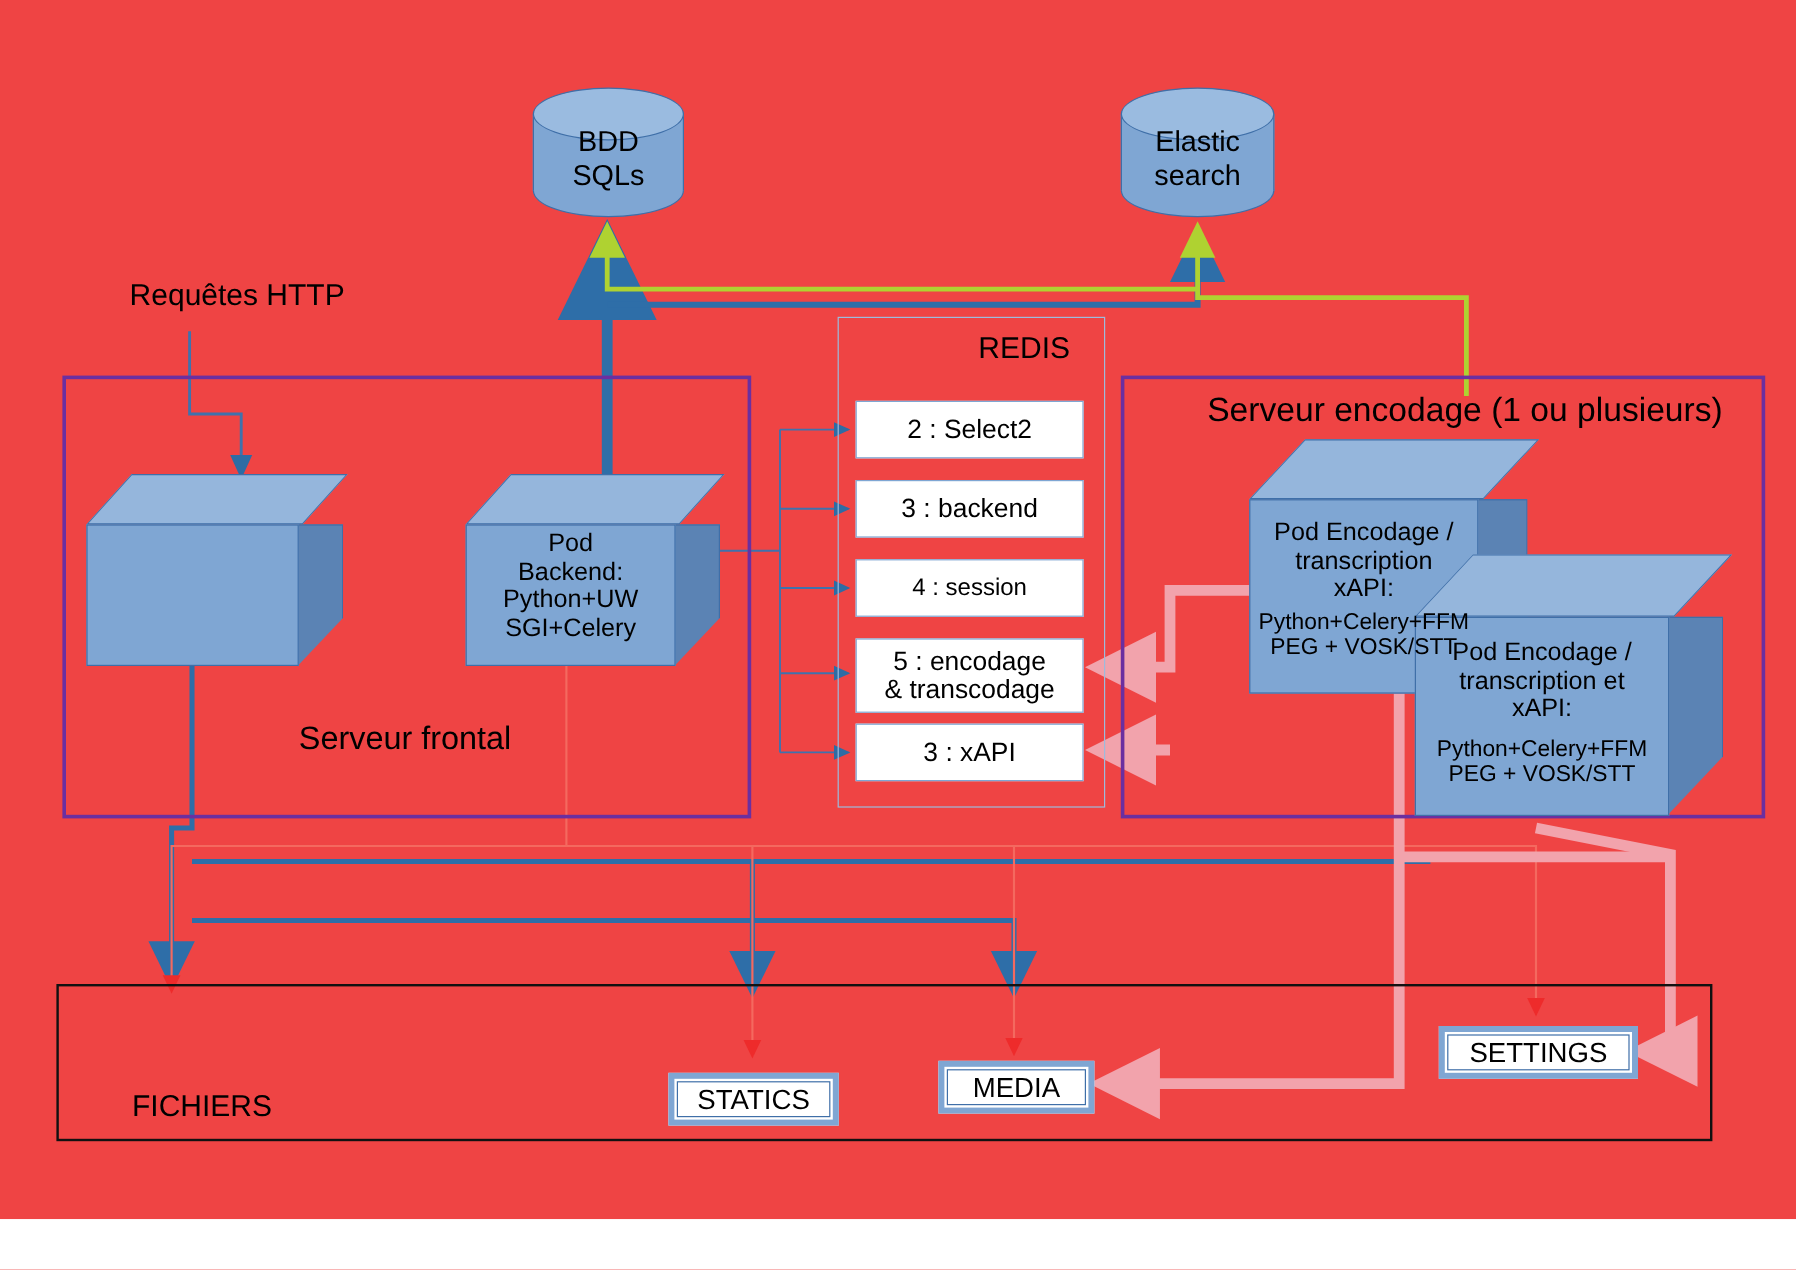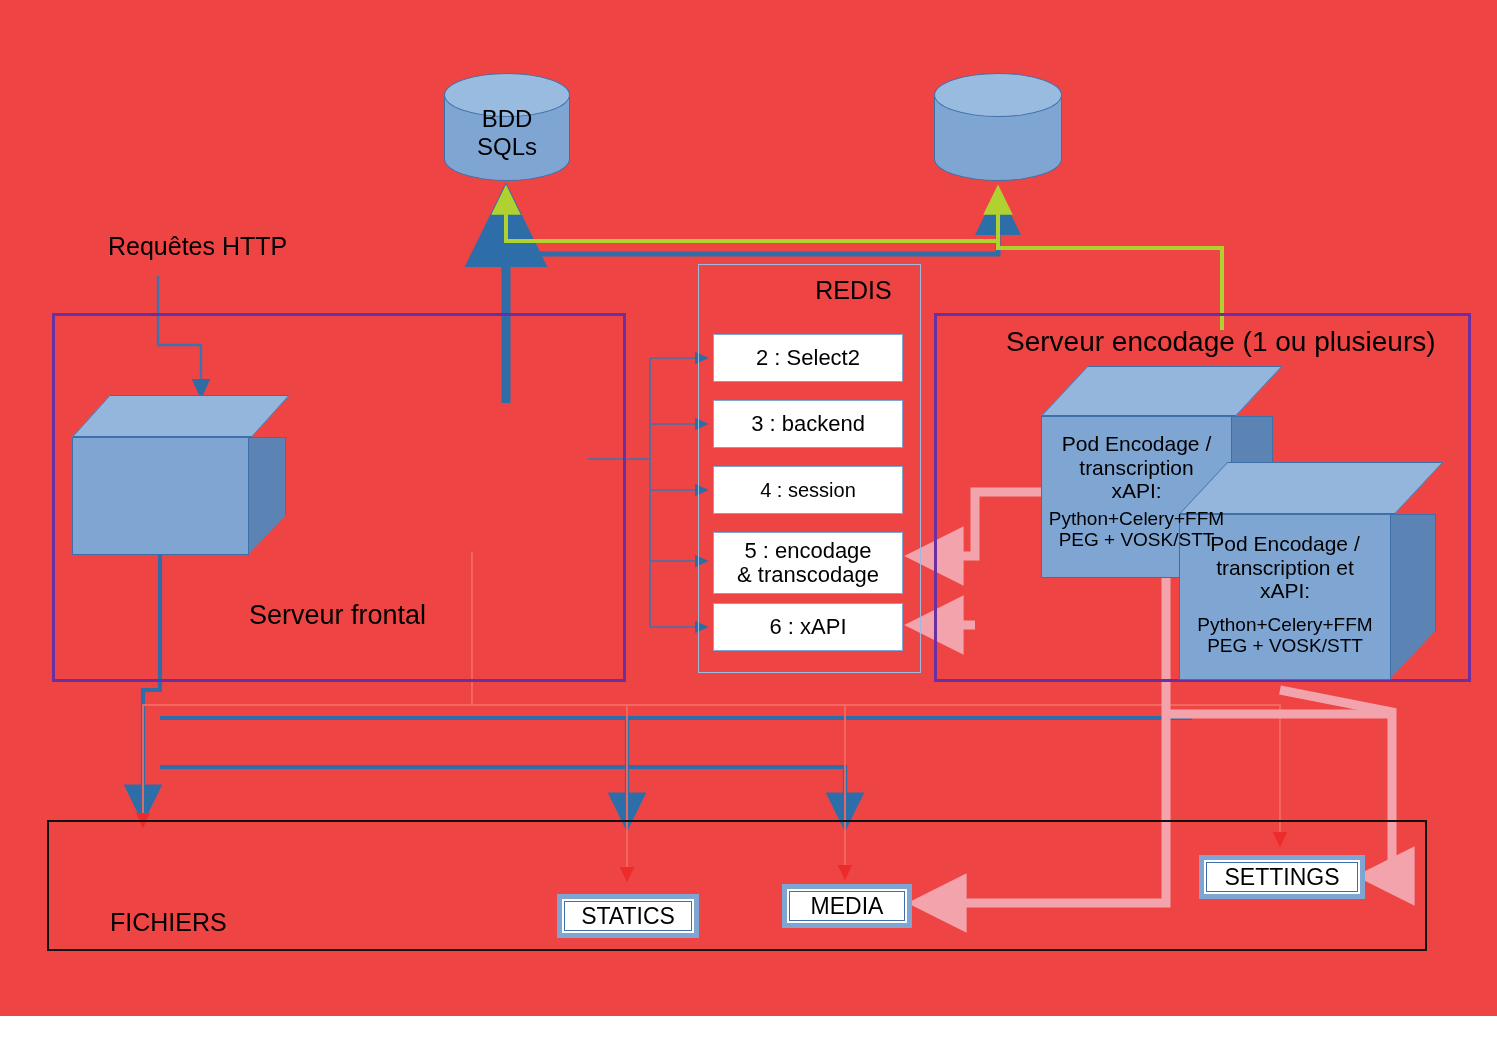--- a/index.html
+++ b/index.html
@@ -103,41 +103,52 @@
     <div class="body" style="width:126px;height:64px;"></div>
     <div class="top" style="width:126px;height:44px;"></div>
     <div class="txt" style="top:32px;width:126px;font-size:24px;">BDD
 SQLs</div>
   </div>
 
   <div class="cyl" style="left:934px;top:73px;width:128px;height:108px;">
     <div class="bot" style="top:64px;width:128px;height:44px;"></div>
     <div class="body" style="width:128px;height:64px;"></div>
     <div class="top" style="width:128px;height:44px;"></div>
+    <div class="txt" style="top:32px;width:128px;font-size:24px;">Elastic
+search</div>
   </div>
 
   <div class="lbl" style="left:64px;top:232px;font-size:25px;">Requêtes HTTP</div>
   <div class="lbl" style="left:205px;top:600px;font-size:27px;">Serveur frontal</div>
   <div class="lbl" style="left:962px;top:326px;font-size:28px;">Serveur encodage (1 ou plusieurs)</div>
   <div class="lbl" style="left:66px;top:908px;font-size:25px;">FICHIERS</div>
   <div class="lbl ctr" style="left:698px;top:276px;width:223px;font-size:25px;">REDIS</div>
 
   <div class="redis-item" style="left:713px;top:334px;width:190px;height:48px;font-size:22px;">2 : Select2</div>
   <div class="redis-item" style="left:713px;top:400px;width:190px;height:48px;font-size:22px;">3 : backend</div>
   <div class="redis-item" style="left:713px;top:466px;width:190px;height:48px;font-size:20px;">4 : session</div>
   <div class="redis-item" style="left:713px;top:532px;width:190px;height:62px;font-size:22px;">5 : encodage
 &amp; transcodage</div>
-  <div class="redis-item" style="left:713px;top:603px;width:190px;height:48px;font-size:22px;">6 : xAPI</div>
+  <div class="redis-item" style="left:713px;top:603px;width:190px;height:48px;font-size:22px;">3 : xAPI</div>
 
   <div class="cube" style="left:72px;top:395px;width:214px;height:165px;">
     <div class="top" style="left:0;top:0;width:180px;height:42px;transform:skewX(-42deg);transform-origin:bottom left;"></div>
     <div class="side" style="left:176px;top:42px;width:38px;height:118px;clip-path:polygon(0 0,100% -34%,100% 66%,0 100%);"></div>
     <div class="front" style="top:42px;width:177px;height:118px;"></div>
   </div>
 
+  <div class="cube" style="left:388px;top:395px;width:212px;height:165px;">
+    <div class="top" style="left:0;top:0;width:178px;height:42px;transform:skewX(-42deg);transform-origin:bottom left;"></div>
+    <div class="side" style="left:174px;top:42px;width:38px;height:118px;clip-path:polygon(0 0,100% -34%,100% 66%,0 100%);"></div>
+    <div class="front" style="top:42px;width:175px;height:118px;"></div>
+    <div class="txt" style="top:46px;width:175px;font-size:21px;">Pod
+Backend:
+Python+UW
+SGI+Celery</div>
+  </div>
 
   <div class="cube" style="left:1041px;top:366px;width:232px;height:216px;">
     <div class="top" style="left:0;top:0;width:195px;height:50px;transform:skewX(-43deg);transform-origin:bottom left;"></div>
     <div class="side" style="left:189px;top:50px;width:43px;height:162px;clip-path:polygon(0 0,100% -30%,100% 70%,0 100%);"></div>
     <div class="front" style="top:50px;width:191px;height:162px;"></div>
     <div class="txt" style="top:66px;width:191px;font-size:21px;">Pod Encodage /
 transcription
 xAPI:</div>
     <div class="txt" style="top:142px;width:191px;font-size:19px;">Python+Celery+FFM
 PEG + VOSK/STT</div>

